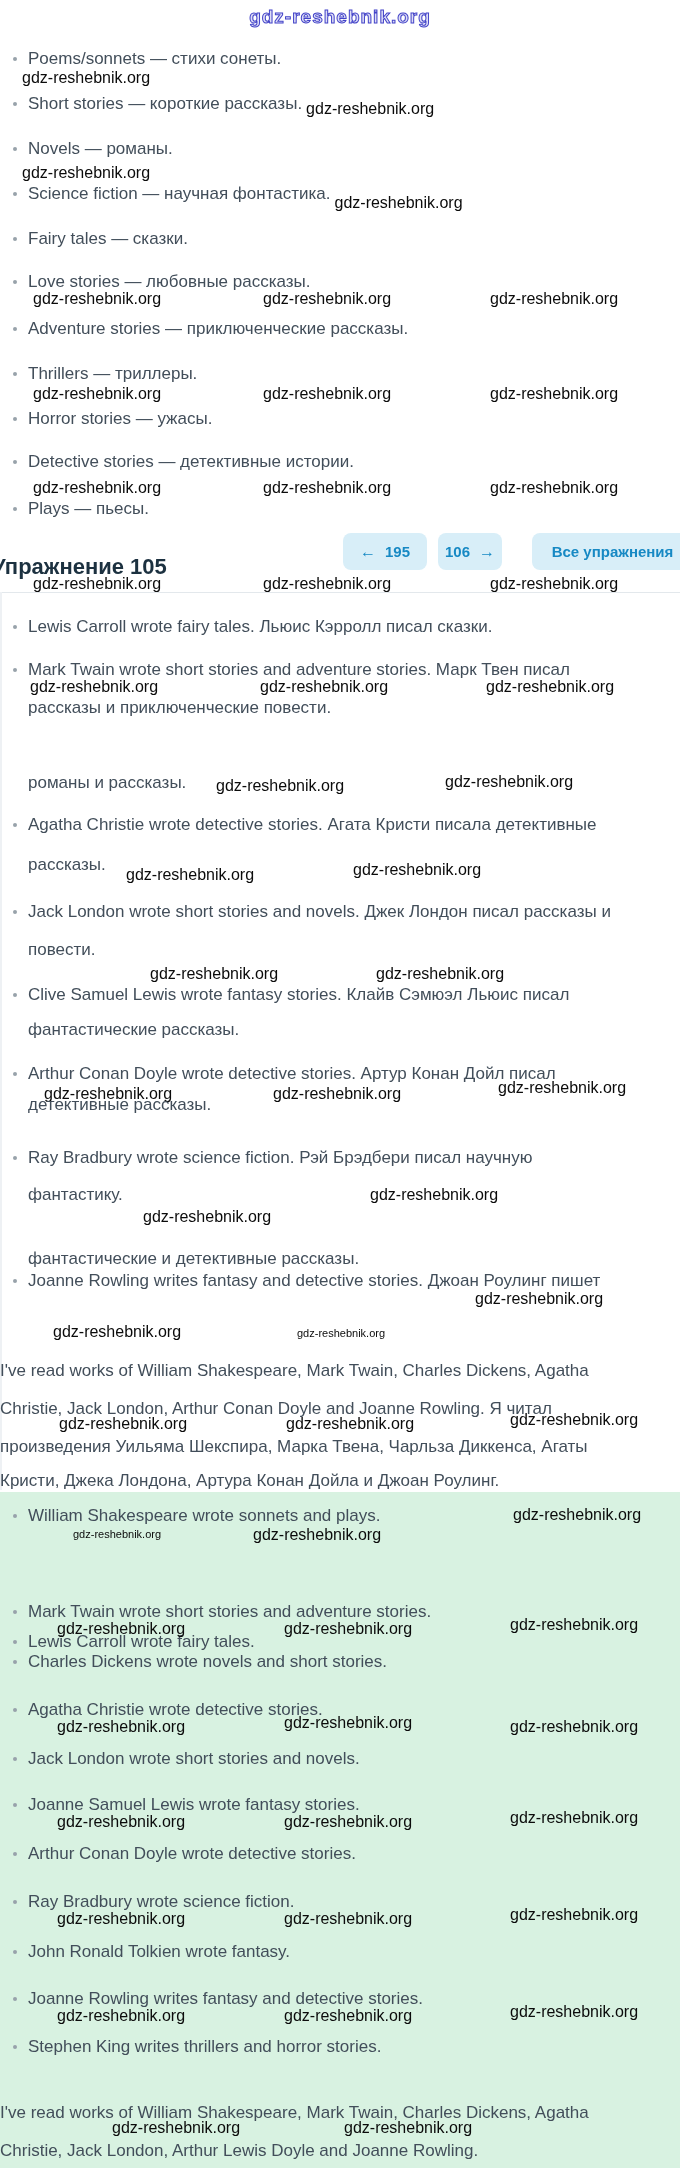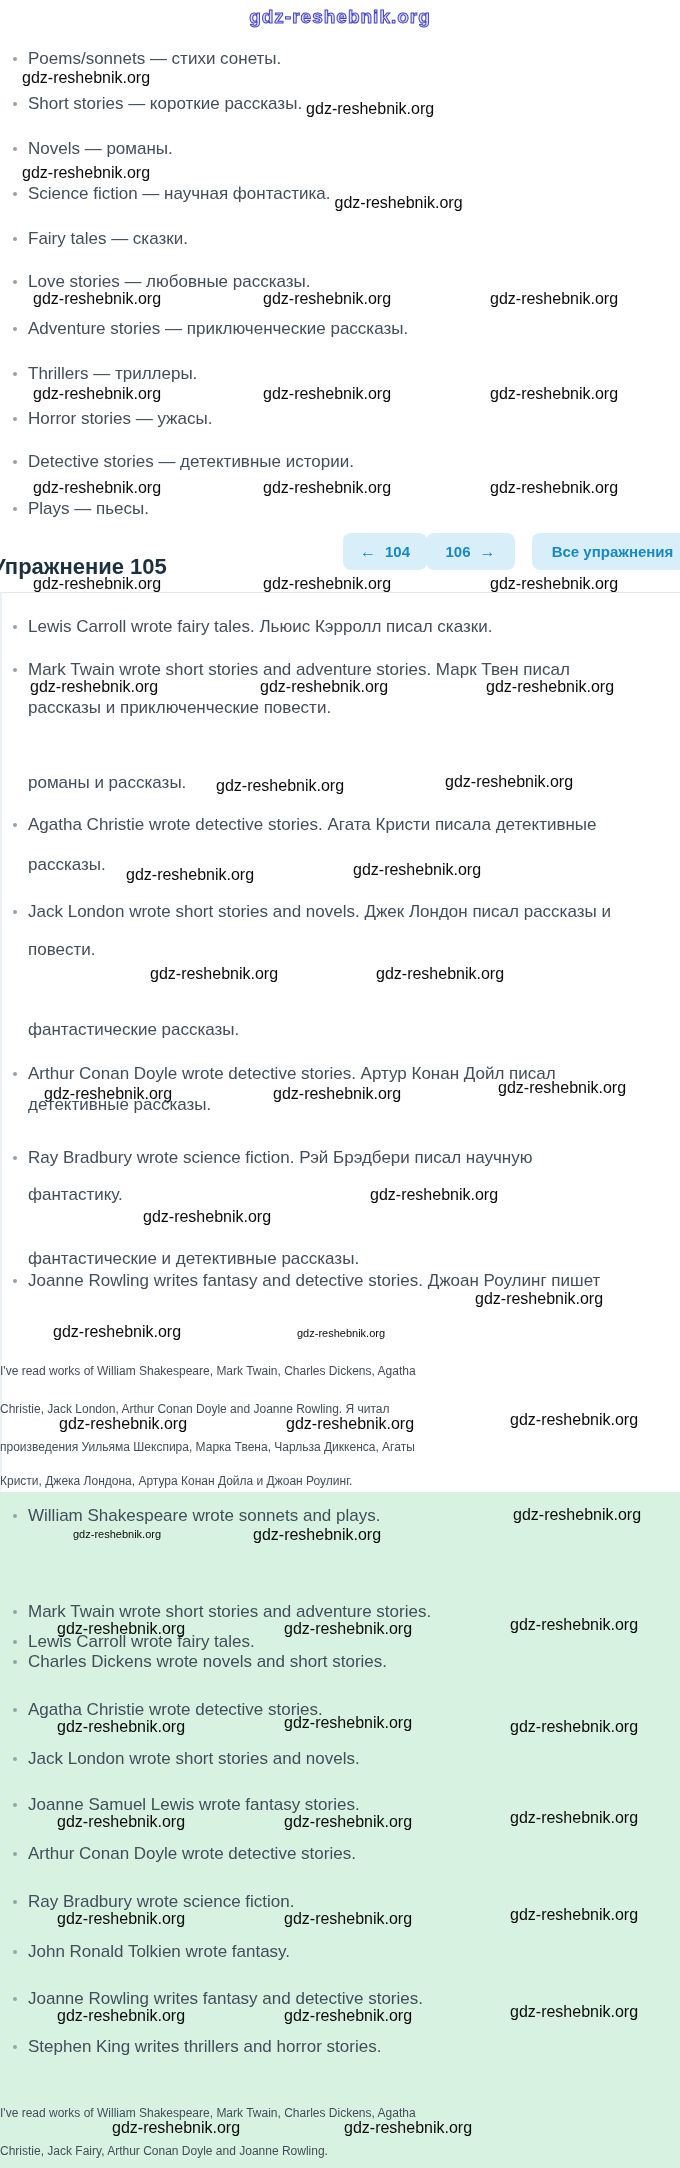--- a/index.html
+++ b/index.html
@@ -14,21 +14,21 @@
     color:rgba(68,68,204,0.18);-webkit-text-stroke:1px #4343c8;
     white-space:nowrap;
   }
   
   .row{position:absolute;left:13px;padding-left:15px;font-size:17px;line-height:20px;
        color:#424e5a;white-space:nowrap;font-weight:500;}
   .row .dot{position:absolute;left:0;top:8px;width:4px;height:4px;border-radius:50%;background:#98a2aa;}
   
   .row2{position:absolute;left:28px;font-size:17px;line-height:20px;color:#424e5a;white-space:nowrap;font-weight:500;}
   
-  .para{position:absolute;left:0;font-size:12px;line-height:20px;color:#424e5a;white-space:nowrap;font-weight:500;}
+  .para{position:absolute;left:0;font-size:17px;line-height:20px;color:#424e5a;white-space:nowrap;font-weight:500;}
   
   .wm{position:absolute;font-size:16px;font-weight:500;color:#0b0b0b;white-space:nowrap;}
   .wm-inline{position:relative;display:inline-block;font-size:16px;font-weight:500;color:#0b0b0b;margin-left:4px;}
   .wm-sm{font-size:11px;}
   
   .ex-title{position:absolute;left:-8px;top:539px;font-size:22px;font-weight:700;color:#1c3140;white-space:nowrap;}
   .btn{position:absolute;top:533px;height:37px;border:none;border-radius:8px;background:#d8eef8;
        color:#1789c4;font-size:15px;font-weight:600;font-family:"Liberation Sans",sans-serif;
        display:flex;align-items:center;justify-content:center;gap:9px;cursor:pointer;white-space:nowrap;}
   .btn .arrow{font-size:16px;line-height:1;}
@@ -74,23 +74,23 @@
   <div class="row" style="top:452px"><span class="dot"></span><span>Detective stories — детективные истории.</span></div>
   <span class="wm" style="left:33px;top:479px">gdz-reshebnik.org</span>
   <span class="wm" style="left:263px;top:479px">gdz-reshebnik.org</span>
   <span class="wm" style="left:490px;top:479px">gdz-reshebnik.org</span>
 
   <div class="row" style="top:499px"><span class="dot"></span><span>Plays — пьесы.</span></div>
 
   <h1 class="ex-title">Упражнение 105</h1>
   <button class="btn" style="left:343px;width:84px">
     <span class="arrow">←</span>
-    <span>104</span>
+    <span>195</span>
   </button>
-  <button class="btn" style="left:426px;width:89px">
+  <button class="btn" style="left:438px;width:64px">
     <span>106</span>
     <span class="arrow">→</span>
   </button>
   <button class="btn" style="left:532px;width:161px">Все упражнения</button>
 
   <span class="wm" style="left:33px;top:575px">gdz-reshebnik.org</span>
   <span class="wm" style="left:263px;top:575px">gdz-reshebnik.org</span>
   <span class="wm" style="left:490px;top:575px">gdz-reshebnik.org</span>
 
   <div class="card-top"></div>
@@ -111,20 +111,21 @@
   <div class="row" style="top:815px"><span class="dot"></span><span>Agatha Christie wrote detective stories. Агата Кристи писала детективные</span></div>
   <div class="row2" style="top:855px">рассказы.</div>
   <span class="wm" style="left:126px;top:866px">gdz-reshebnik.org</span>
   <span class="wm" style="left:353px;top:861px">gdz-reshebnik.org</span>
 
   <div class="row" style="top:902px"><span class="dot"></span><span>Jack London wrote short stories and novels. Джек Лондон писал рассказы и</span></div>
   <div class="row2" style="top:940px">повести.</div>
   <span class="wm" style="left:150px;top:965px">gdz-reshebnik.org</span>
   <span class="wm" style="left:376px;top:965px">gdz-reshebnik.org</span>
 
+  <div class="row" style="top:985px"><span class="dot"></span><span>Clive Samuel Lewis wrote fantasy stories. Клайв Сэмюэл Льюис писал</span></div>
   <div class="row2" style="top:1020px">фантастические рассказы.</div>
 
   <div class="row" style="top:1064px"><span class="dot"></span><span>Arthur Conan Doyle wrote detective stories. Артур Конан Дойл писал</span></div>
   <span class="wm" style="left:44px;top:1085px">gdz-reshebnik.org</span>
   <span class="wm" style="left:273px;top:1085px">gdz-reshebnik.org</span>
   <span class="wm" style="left:498px;top:1079px">gdz-reshebnik.org</span>
   <div class="row2" style="top:1095px">детективные рассказы.</div>
 
   <div class="row" style="top:1148px"><span class="dot"></span><span>Ray Bradbury wrote science fiction. Рэй Брэдбери писал научную</span></div>
   <div class="row2" style="top:1185px">фантастику.</div>
@@ -186,15 +187,15 @@
   <div class="row" style="top:1989px"><span class="dot"></span><span>Joanne Rowling writes fantasy and detective stories.</span></div>
   <span class="wm" style="left:57px;top:2007px">gdz-reshebnik.org</span>
   <span class="wm" style="left:284px;top:2007px">gdz-reshebnik.org</span>
   <span class="wm" style="left:510px;top:2003px">gdz-reshebnik.org</span>
 
   <div class="row" style="top:2037px"><span class="dot"></span><span>Stephen King writes thrillers and horror stories.</span></div>
 
   <div class="para" style="top:2103px">I've read works of William Shakespeare, Mark Twain, Charles Dickens, Agatha</div>
   <span class="wm" style="left:112px;top:2119px">gdz-reshebnik.org</span>
   <span class="wm" style="left:344px;top:2119px">gdz-reshebnik.org</span>
-  <div class="para" style="top:2141px">Christie, Jack Fairy, Arthur Conan Doyle and Joanne Rowling.</div>
+  <div class="para" style="top:2141px">Christie, Jack London, Arthur Lewis Doyle and Joanne Rowling.</div>
 
 </div>
 
 </body></html>

